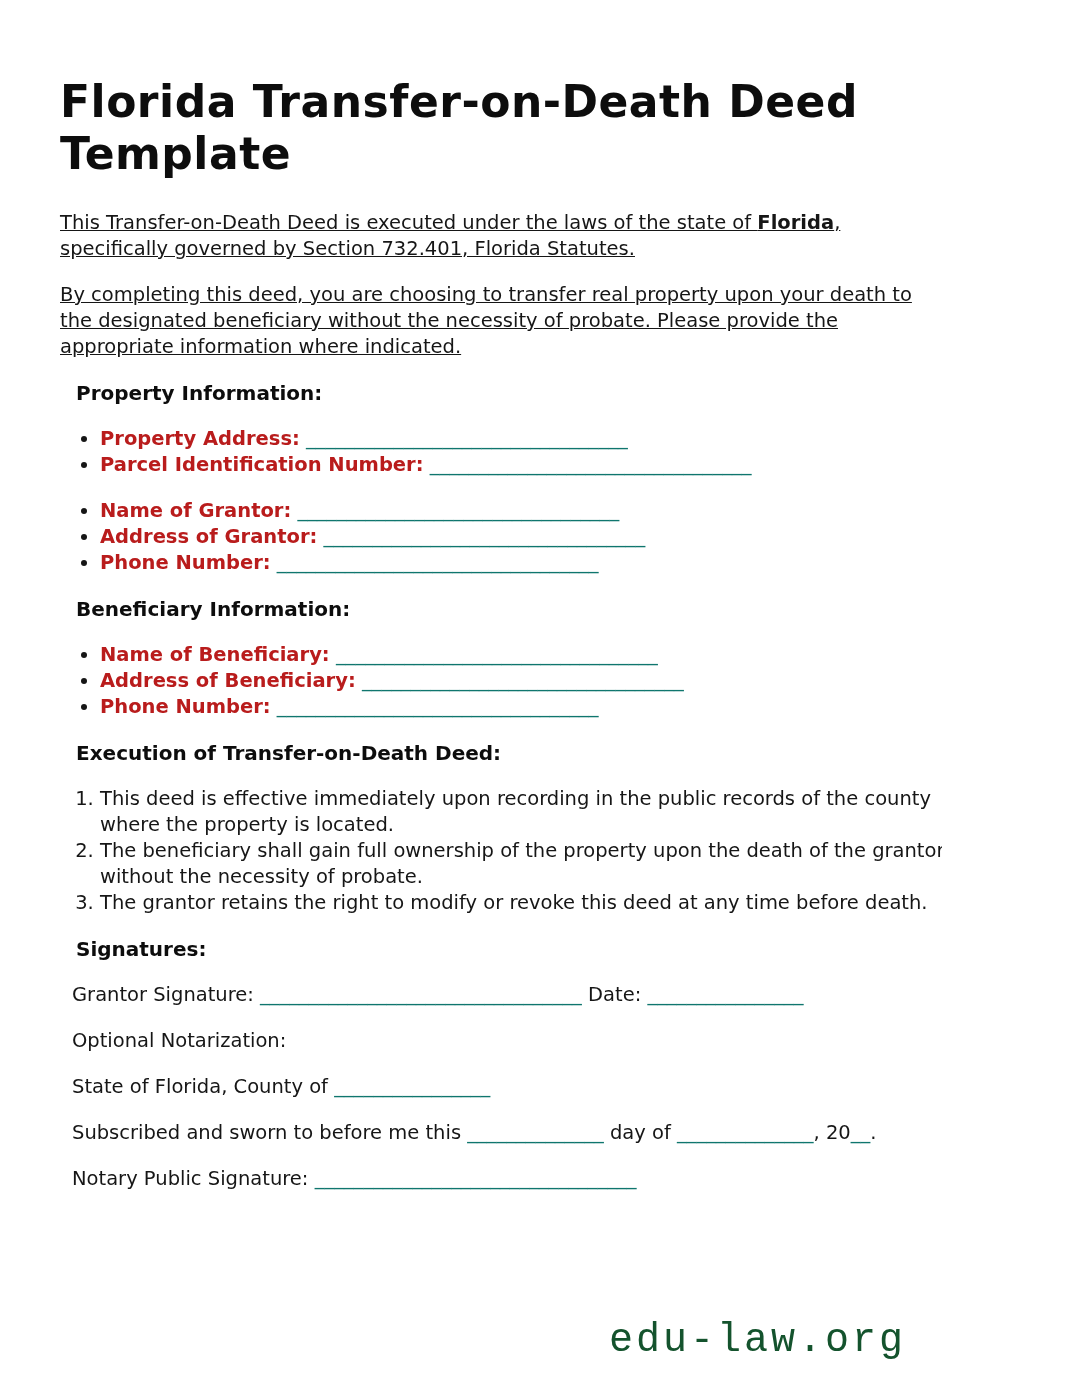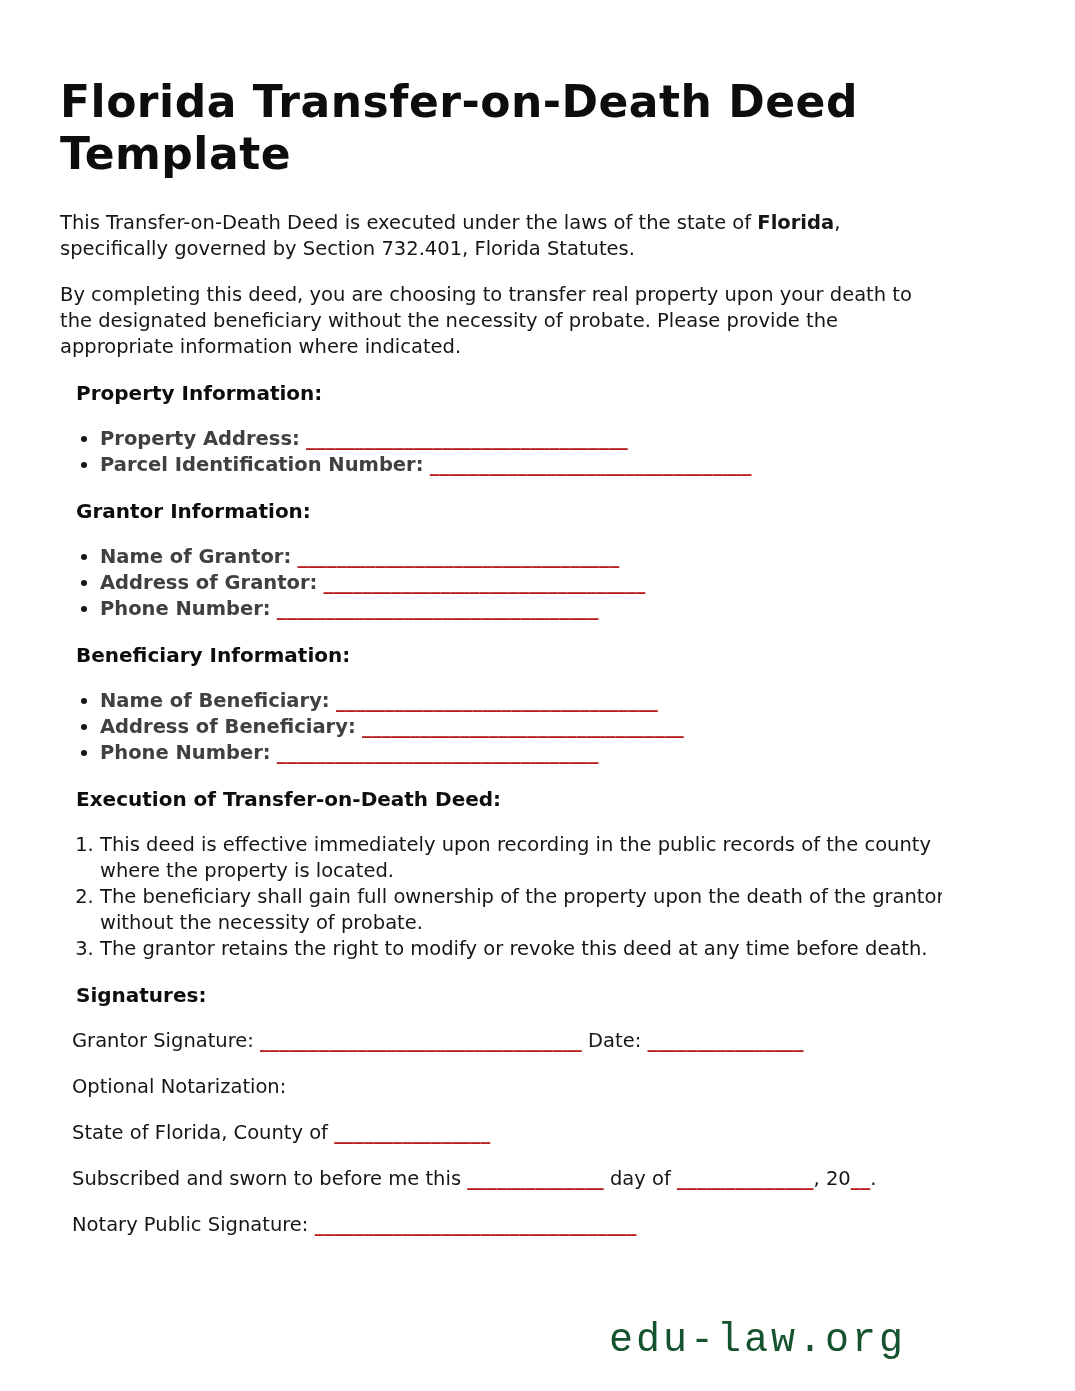--- a/index.html
+++ b/index.html
@@ -26,41 +26,42 @@
     color: #0d0d0d;
     letter-spacing: 0.5px;
     margin: 0 0 30px 0;
     max-width: 900px;
   }
   p.body {
     font-size: 19.5px;
     line-height: 26px;
     margin: 20px 0;
     max-width: 872px;
+    text-decoration: underline;
   }
   h3.section-heading {
     font-size: 20px;
     line-height: 26px;
     font-weight: 700;
     color: #0d0d0d;
     margin: 20px 16px;
   }
   ul.fields, ol.exec-list {
     margin: 20px 0;
     padding-left: 40px;
     max-width: 930px;
   }
   ul.fields li, ol.exec-list li {
     font-size: 19.5px;
     line-height: 26px;
   }
-  ul.fields li strong { font-weight: 700; color: #404040; }
+  ul.fields li strong { font-weight: 700; color: #b91c1c; }
   .blank {
-    font-weight: 700;
-    color: #b91c1c;
+    font-weight: 400;
+    color: #0f766e;
     white-space: nowrap;
     letter-spacing: 0;
   }
   p.sig-line {
     font-size: 19.5px;
     line-height: 26px;
     margin: 20px 12px;
   }
   .watermark {
     position: absolute;
@@ -83,21 +84,20 @@
     <p class="body"><span>This Transfer-on-Death Deed is executed under the laws of the state of </span><strong>Florida</strong><span>, specifically governed by Section 732.401, Florida Statutes.</span></p>
 
     <p class="body">By completing this deed, you are choosing to transfer real property upon your death to the designated beneficiary without the necessity of probate. Please provide the appropriate information where indicated.</p>
 
     <h3 class="section-heading">Property Information:</h3>
     <ul class="fields">
       <li><strong>Property Address:</strong> <span class="blank">_________________________________</span></li>
       <li><strong>Parcel Identification Number:</strong> <span class="blank">_________________________________</span></li>
     </ul>
 
-    <h3 class="section-heading">Grantor Information:</h3>
     <ul class="fields">
       <li><strong>Name of Grantor:</strong> <span class="blank">_________________________________</span></li>
       <li><strong>Address of Grantor:</strong> <span class="blank">_________________________________</span></li>
       <li><strong>Phone Number:</strong> <span class="blank">_________________________________</span></li>
     </ul>
 
     <h3 class="section-heading">Beneficiary Information:</h3>
     <ul class="fields">
       <li><strong>Name of Beneficiary:</strong> <span class="blank">_________________________________</span></li>
       <li><strong>Address of Beneficiary:</strong> <span class="blank">_________________________________</span></li>

